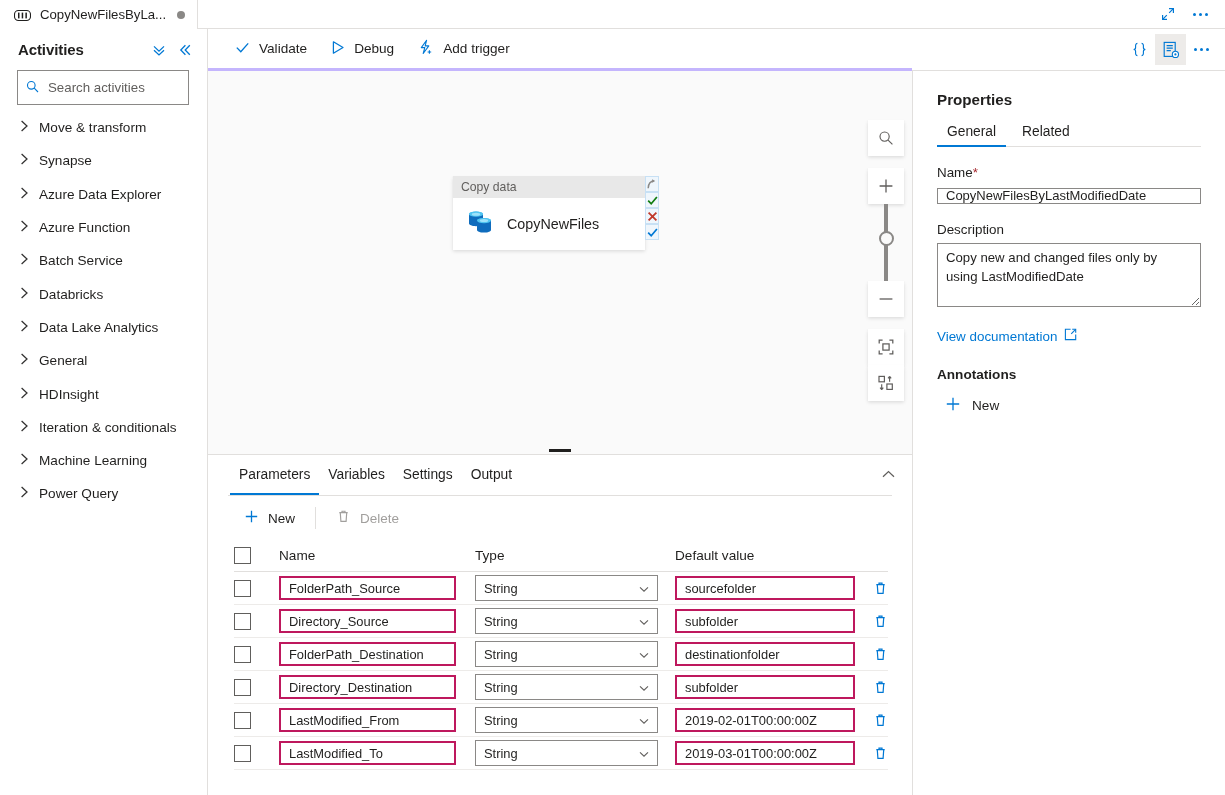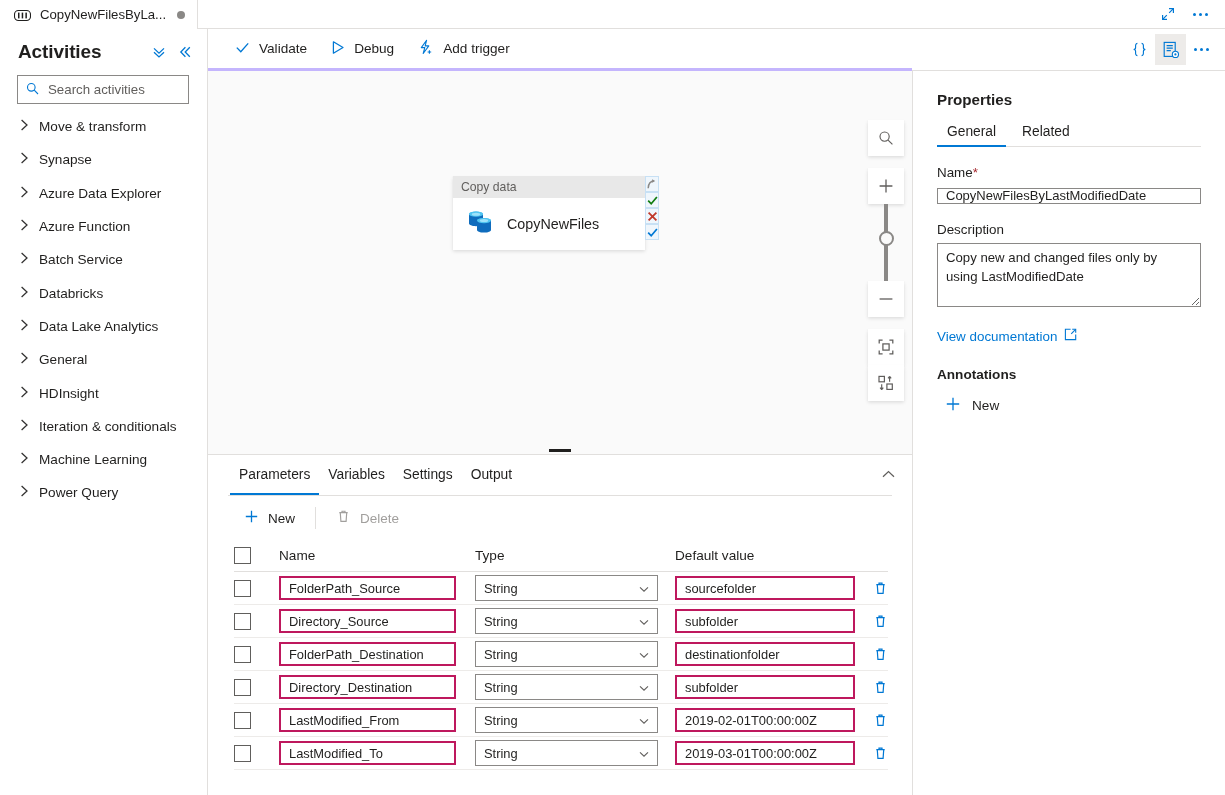--- a/index.html
+++ b/index.html
@@ -40,26 +40,26 @@
   .ellipsis i { width: 3px; height: 3px; background: #0078d4; border-radius: 50%; display: block; }
 
   
   .activities {
     position: absolute; left: 0; top: 29px; width: 208px; height: 766px;
     background: #ffffff; border-right: 1px solid #e1dfdd;
   }
   .act-header {
     display: flex; align-items: center; padding: 12px 14px 6px 18px;
   }
-  .act-title { font-size: 19px; font-weight: bold; color: #201f1e; letter-spacing: -0.1px; }
+  .act-title { font-size: 15px; font-weight: bold; color: #201f1e; letter-spacing: -0.1px; }
   .act-header-icons { margin-left: auto; display: flex; gap: 10px; align-items: center; }
   .act-icon-btn { cursor: pointer; display: flex; align-items: center; justify-content: center;
                   width: 16px; height: 16px; }
   .search-wrap {
-    margin: 6px 18px 6px 17px; height: 29px;
+    margin: 6px 18px 6px 17px; height: 35px;
     border: 1px solid #8a8886; background: #fff;
     display: flex; align-items: center; gap: 7px; padding: 0 8px;
   }
   .search-input {
     border: none; outline: none; font-size: 13.3px; color: #323130;
     font-family: "Liberation Sans", sans-serif; background: transparent; width: 100%;
   }
   .search-input::placeholder { color: #605e5c; }
   .act-list { margin-top: 6px; }
   .act-item {

